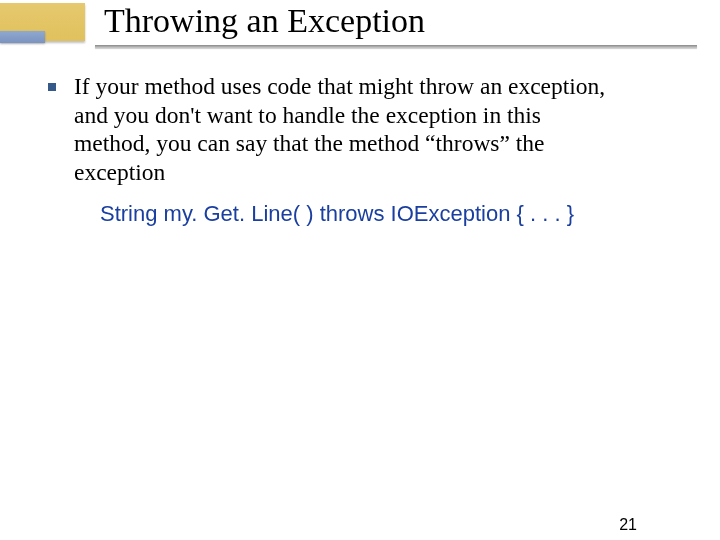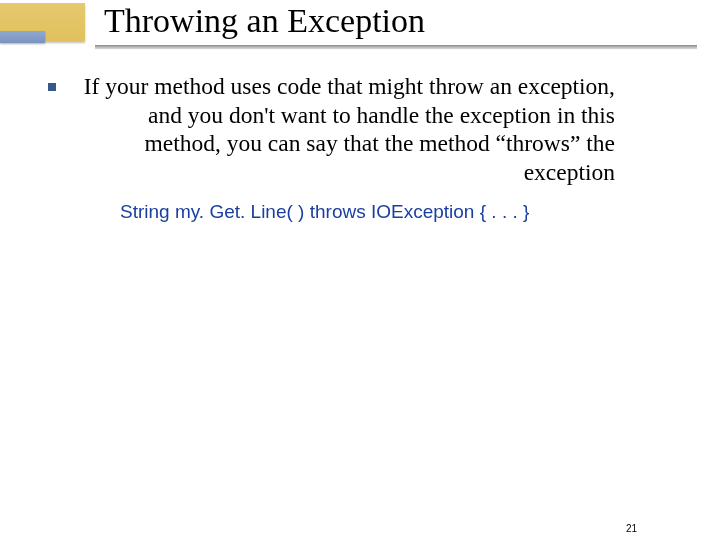--- a/index.html
+++ b/index.html
@@ -73,39 +73,38 @@
     width: 8px;
     height: 8px;
     background: #355a8a;
     margin-top: 11px;
     margin-right: 18px;
   }
   .bullet-text {
     font-size: 23.5px;
     line-height: 1.22;
     font-family: "Times New Roman", Times, serif;
-    text-align: right;
   }
   .bullet-text.large {
     font-size: 28px;
   }
   .code-line {
-    margin-left: 72px;
+    margin-left: 52px;
     margin-top: 2px;
     margin-bottom: 12px;
     font-family: Verdana, Geneva, sans-serif;
-    font-size: 19px;
+    font-size: 22px;
     color: #1a3fa0;
   }
   .page-number {
     position: absolute;
     right: 8px;
     bottom: 6px;
     font-family: Arial, Helvetica, sans-serif;
-    font-size: 10px;
+    font-size: 16px;
     color: #000;
     margin-left: 20px;
   }
 </style>
 </head>
 <body>
 
 <div class="slide">
 
   <div class="title-bar-container">

